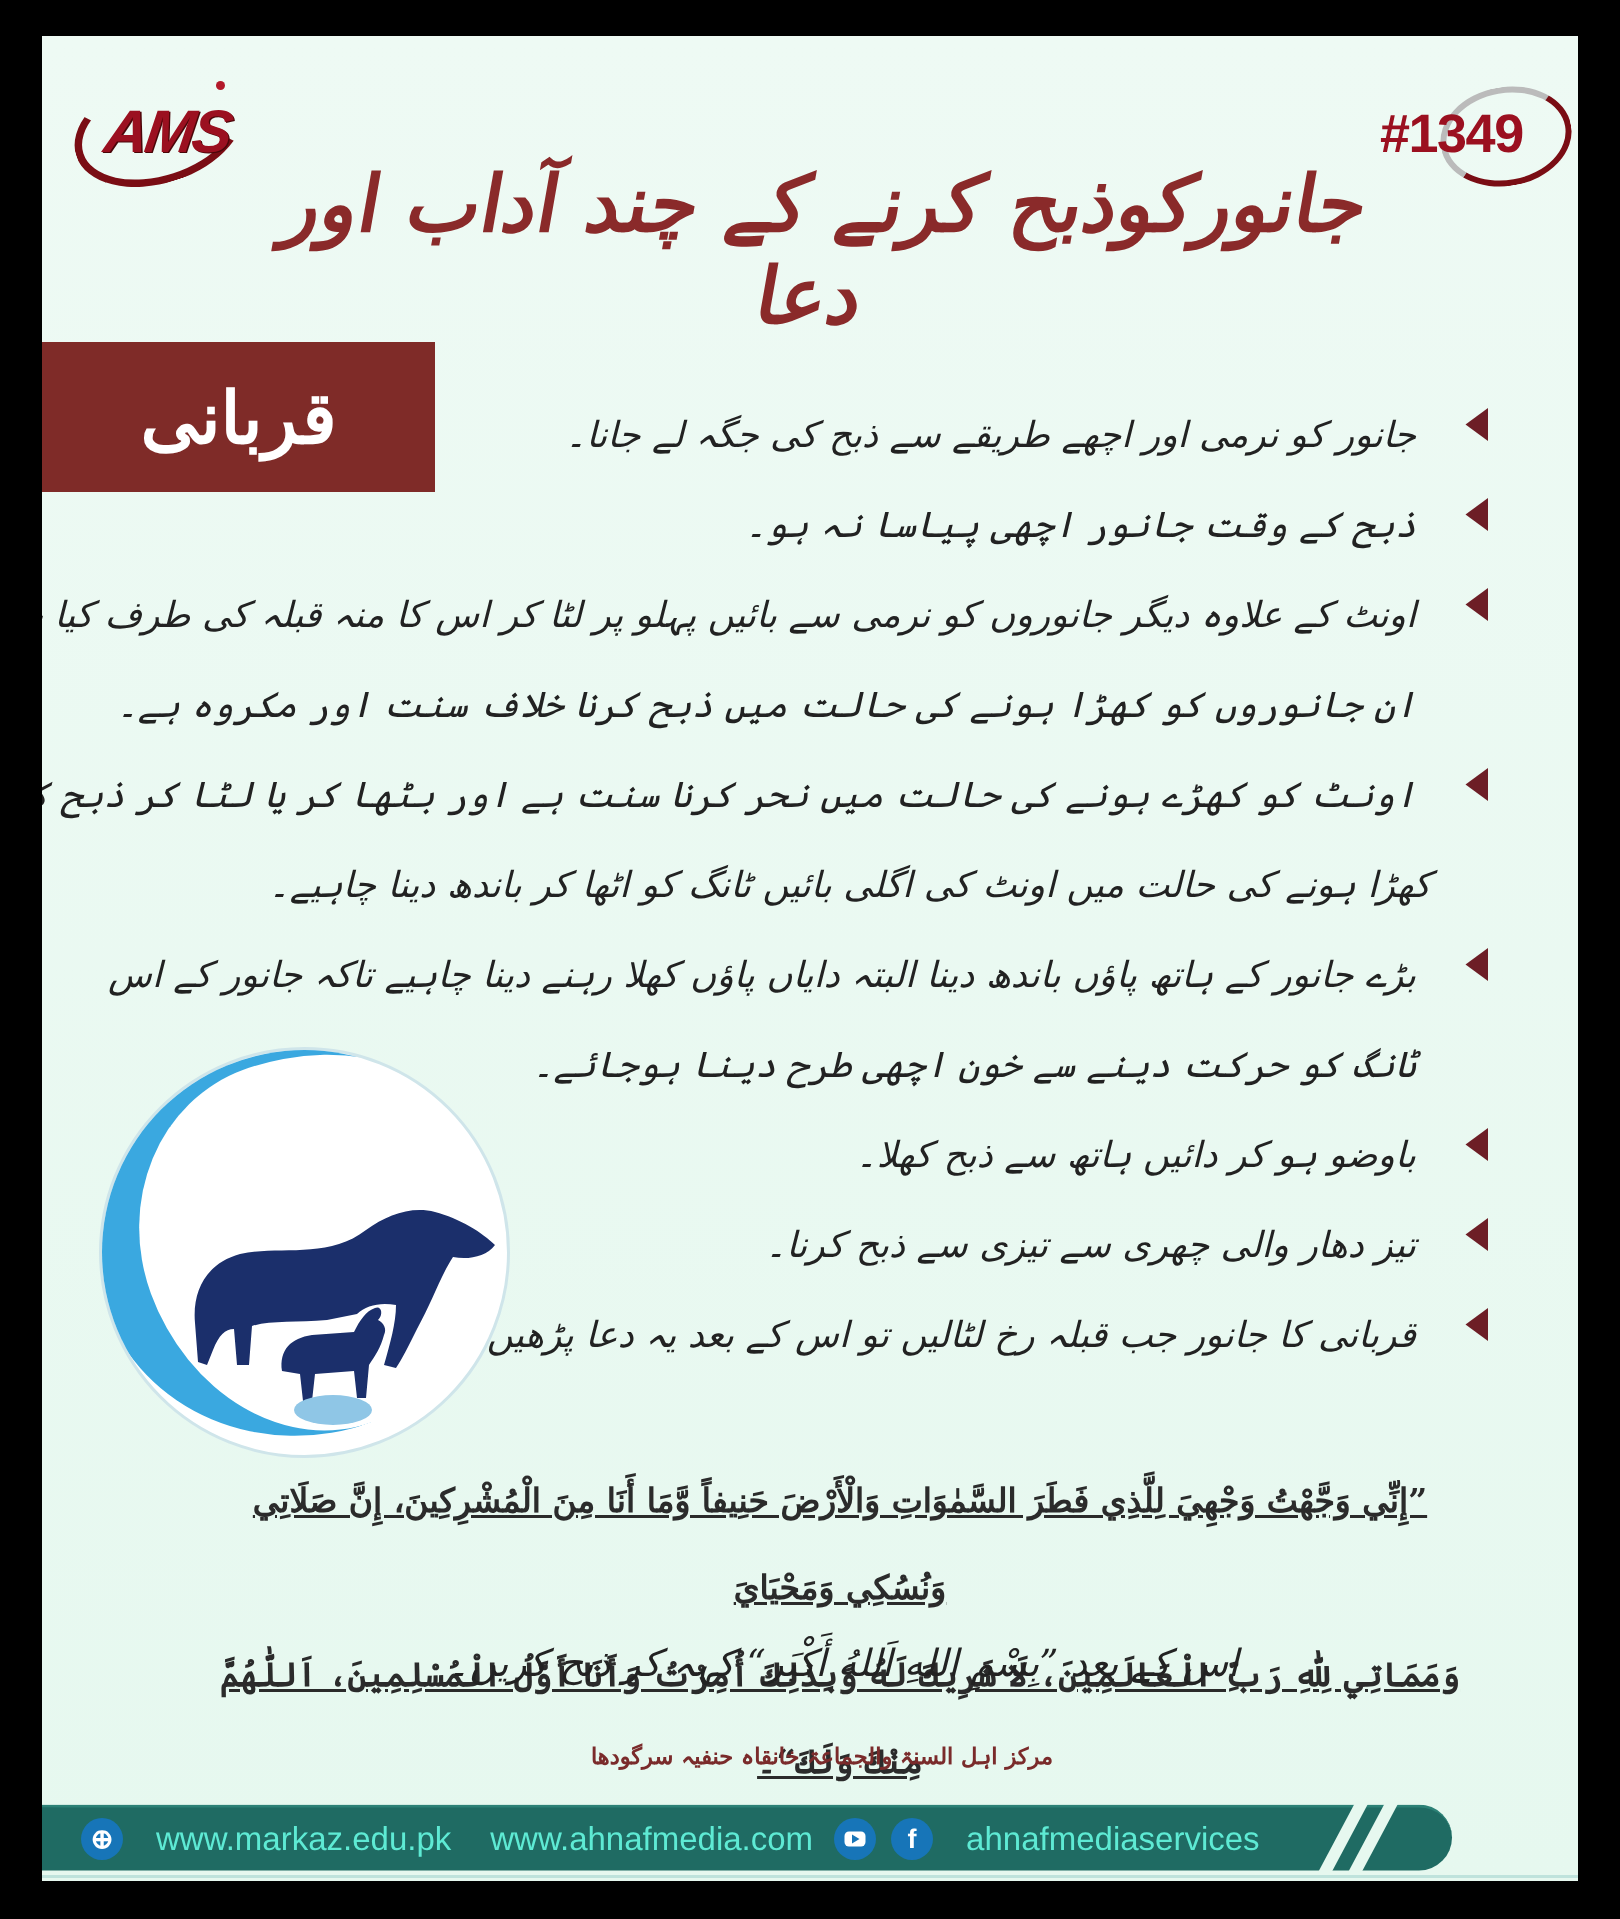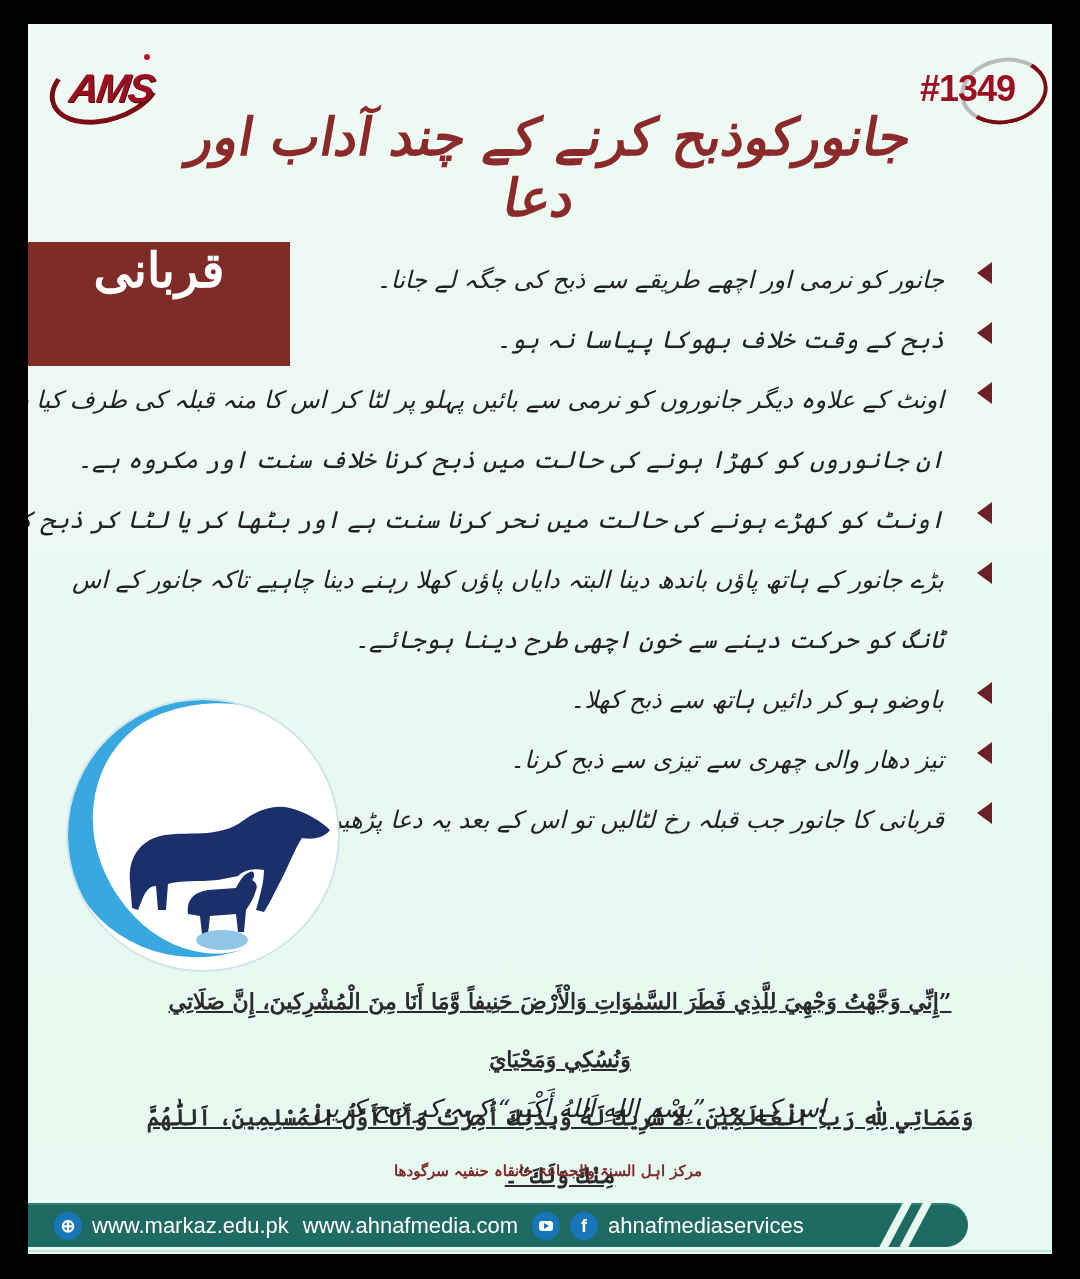--- a/index.html
+++ b/index.html
@@ -17,25 +17,25 @@
         color:#9b1020; letter-spacing:-2px; transform:skewX(-8deg); text-shadow:1px 1px 0 #4a0609; }
   
   .post-no { position:absolute; right:12px; top:34px; width:120px; height:60px;text-decoration:underline; }
   .post-no .ring { position:absolute; left:40px; top:0; width:80px; height:58px; border-radius:50%;
         border:4px solid #bbb; border-right-color:#7a0d14; border-bottom-color:#7a0d14; transform:rotate(-10deg); }
   .post-no .txt { position:absolute; left:0; top:10px; font:bold 36px "Liberation Sans", sans-serif; color:#9b1020; letter-spacing:-1px; }
   
   .title { position:absolute; left:140px; right:130px; top:82px; text-align:center; direction:rtl;
            font:bold 52px "DejaVu Serif", serif; color:#8a2a2a; transform:skewX(-10deg); }
   
-  .section-tag { position:absolute; left:0; top:218px; width:262px; height:124px; background:#7f2b28;
-           display:flex; justify-content:center; }
+  .section-tag { position:absolute; left:0; top:204px; width:262px; height:100px; background:#7f2b28;
+           display:flex; align-items:center; justify-content:center; }
   .section-tag span { color:#fff; font:bold 48px "DejaVu Serif", serif; direction:rtl; }
   
-  .rules { position:absolute; right:52px; top:226px; width:820px; direction:rtl; }
+  .rules { position:absolute; right:52px; top:236px; width:820px; direction:rtl; }
   .rule { position:relative; padding-right:56px; color:#222; font:italic 24px "DejaVu Serif", serif;
           line-height:1.3; }
   .rule .bullet { position:absolute; right:8px; top:12px; width:0; height:0;
           border-top:11px solid transparent; border-bottom:11px solid transparent; border-right:15px solid #6d1e26; }
   .rule .line { display:block; height:60px; line-height:60px; white-space:nowrap; }
   
   .emblem { position:absolute; left:38px; top:674px; width:270px; height:270px; border-radius:50%;
             background:#fff; border:2px solid #cfe5ea; overflow:hidden; }
   .emblem .crescent { position:absolute; left:-6px; top:-6px; width:250px; height:250px; border-radius:50%;
             border-left:32px solid #3aa8e0; border-top:12px solid #3aa8e0; border-right:0 solid transparent; border-bottom:0 solid transparent; transform:rotate(-20deg); }
@@ -45,21 +45,21 @@
          font:bold 22px "DejaVu Serif", serif; color:#2b2b2b; line-height:58px;text-decoration:underline; }
   .after { position:absolute; left:0; right:0; top:1070px; text-align:center; direction:rtl;
          font:italic 25px "DejaVu Serif", serif; color:#222;padding-left:44px; }
   .credit { position:absolute; left:0; right:0; top:1138px; text-align:center; direction:rtl;
          font:bold 15px "DejaVu Serif", serif; color:#7a2b2b;padding-left:16px; }
   
   .footer { position:absolute; left:0; top:1179px; width:940px; height:44px; background:#1f6b63;
             border-radius:0 22px 22px 0; display:flex; align-items:center; padding-left:26px; box-sizing:border-box;
             border-top:2px solid #2c8176; }
   .footer-line { position:absolute; left:0; top:1226px; width:1024px; height:2px; background:#bfe3dc; }
-  .f-item { color:#ffffff; font:22px "Liberation Sans", sans-serif; margin-right:14px; white-space:nowrap; }
+  .f-item { color:#5eead4; font:22px "Liberation Sans", sans-serif; margin-right:14px; white-space:nowrap;margin-left:12px; }
   .f-icon { width:28px; height:28px; border-radius:50%; background:#1775b8; display:inline-flex;
             align-items:center; justify-content:center; margin-right:10px; color:#fff; font:bold 18px "Liberation Sans", sans-serif; }
   .f-icon.yt span { display:block; width:14px; height:10px; background:#fff; border-radius:3px; position:relative; }
   .f-icon.yt span::after { content:""; position:absolute; left:5px; top:2px; border-left:5px solid #1775b8;
             border-top:3px solid transparent; border-bottom:3px solid transparent; }
   .slashes { position:absolute; left:848px; top:-4px; width:60px; height:52px; }
   .slashes i { position:absolute; top:0; width:9px; height:52px; background:#e6f8ef; transform:skewX(-28deg); }
 </style>
 </head>
 <body>
@@ -83,30 +83,31 @@
     <span>قربانی</span>
   </div>
 
   <div class="rules">
     <div class="rule">
       <i class="bullet"></i>
       <span class="line">جانور کو نرمی اور اچھے طریقے سے ذبح کی جگہ لے جانا۔</span>
     </div>
     <div class="rule">
       <i class="bullet"></i>
-      <span class="line">ذبح کے وقت خلاف بھوکا پیاسا نہ ہو۔</span>
+      <span class="line">ذبح کے وقت جانور اچھی پیاسا نہ ہو۔</span>
     </div>
     <div class="rule">
       <i class="bullet"></i>
       <span class="line">اونٹ کے علاوہ دیگر جانوروں کو نرمی سے بائیں پہلو پر لٹا کر اس کا منہ قبلہ کی طرف کیا جائے۔</span>
       <span class="line" style="padding-left:160px">ان جانوروں کو کھڑا ہونے کی حالت میں ذبح کرنا خلاف سنت اور مکروہ ہے۔</span>
     </div>
     <div class="rule">
       <i class="bullet"></i>
       <span class="line">اونٹ کو کھڑے ہونے کی حالت میں نحر کرنا سنت ہے اور بٹھا کر یا لٹا کر ذبح کرنا سنت نہیں ہے۔</span>
+      <span class="line" style="margin-right:-10px">کھڑا ہونے کی حالت میں اونٹ کی اگلی بائیں ٹانگ کو اٹھا کر باندھ دینا چاہیے۔</span>
     </div>
     <div class="rule">
       <i class="bullet"></i>
       <span class="line">بڑے جانور کے ہاتھ پاؤں باندھ دینا البتہ دایاں پاؤں کھلا رہنے دینا چاہیے تاکہ جانور کے اس</span>
       <span class="line">ٹانگ کو حرکت دینے سے خون اچھی طرح دینا ہوجائے۔</span>
     </div>
     <div class="rule">
       <i class="bullet"></i>
       <span class="line">باوضو ہو کر دائیں ہاتھ سے ذبح کھلا۔</span>
     </div>

